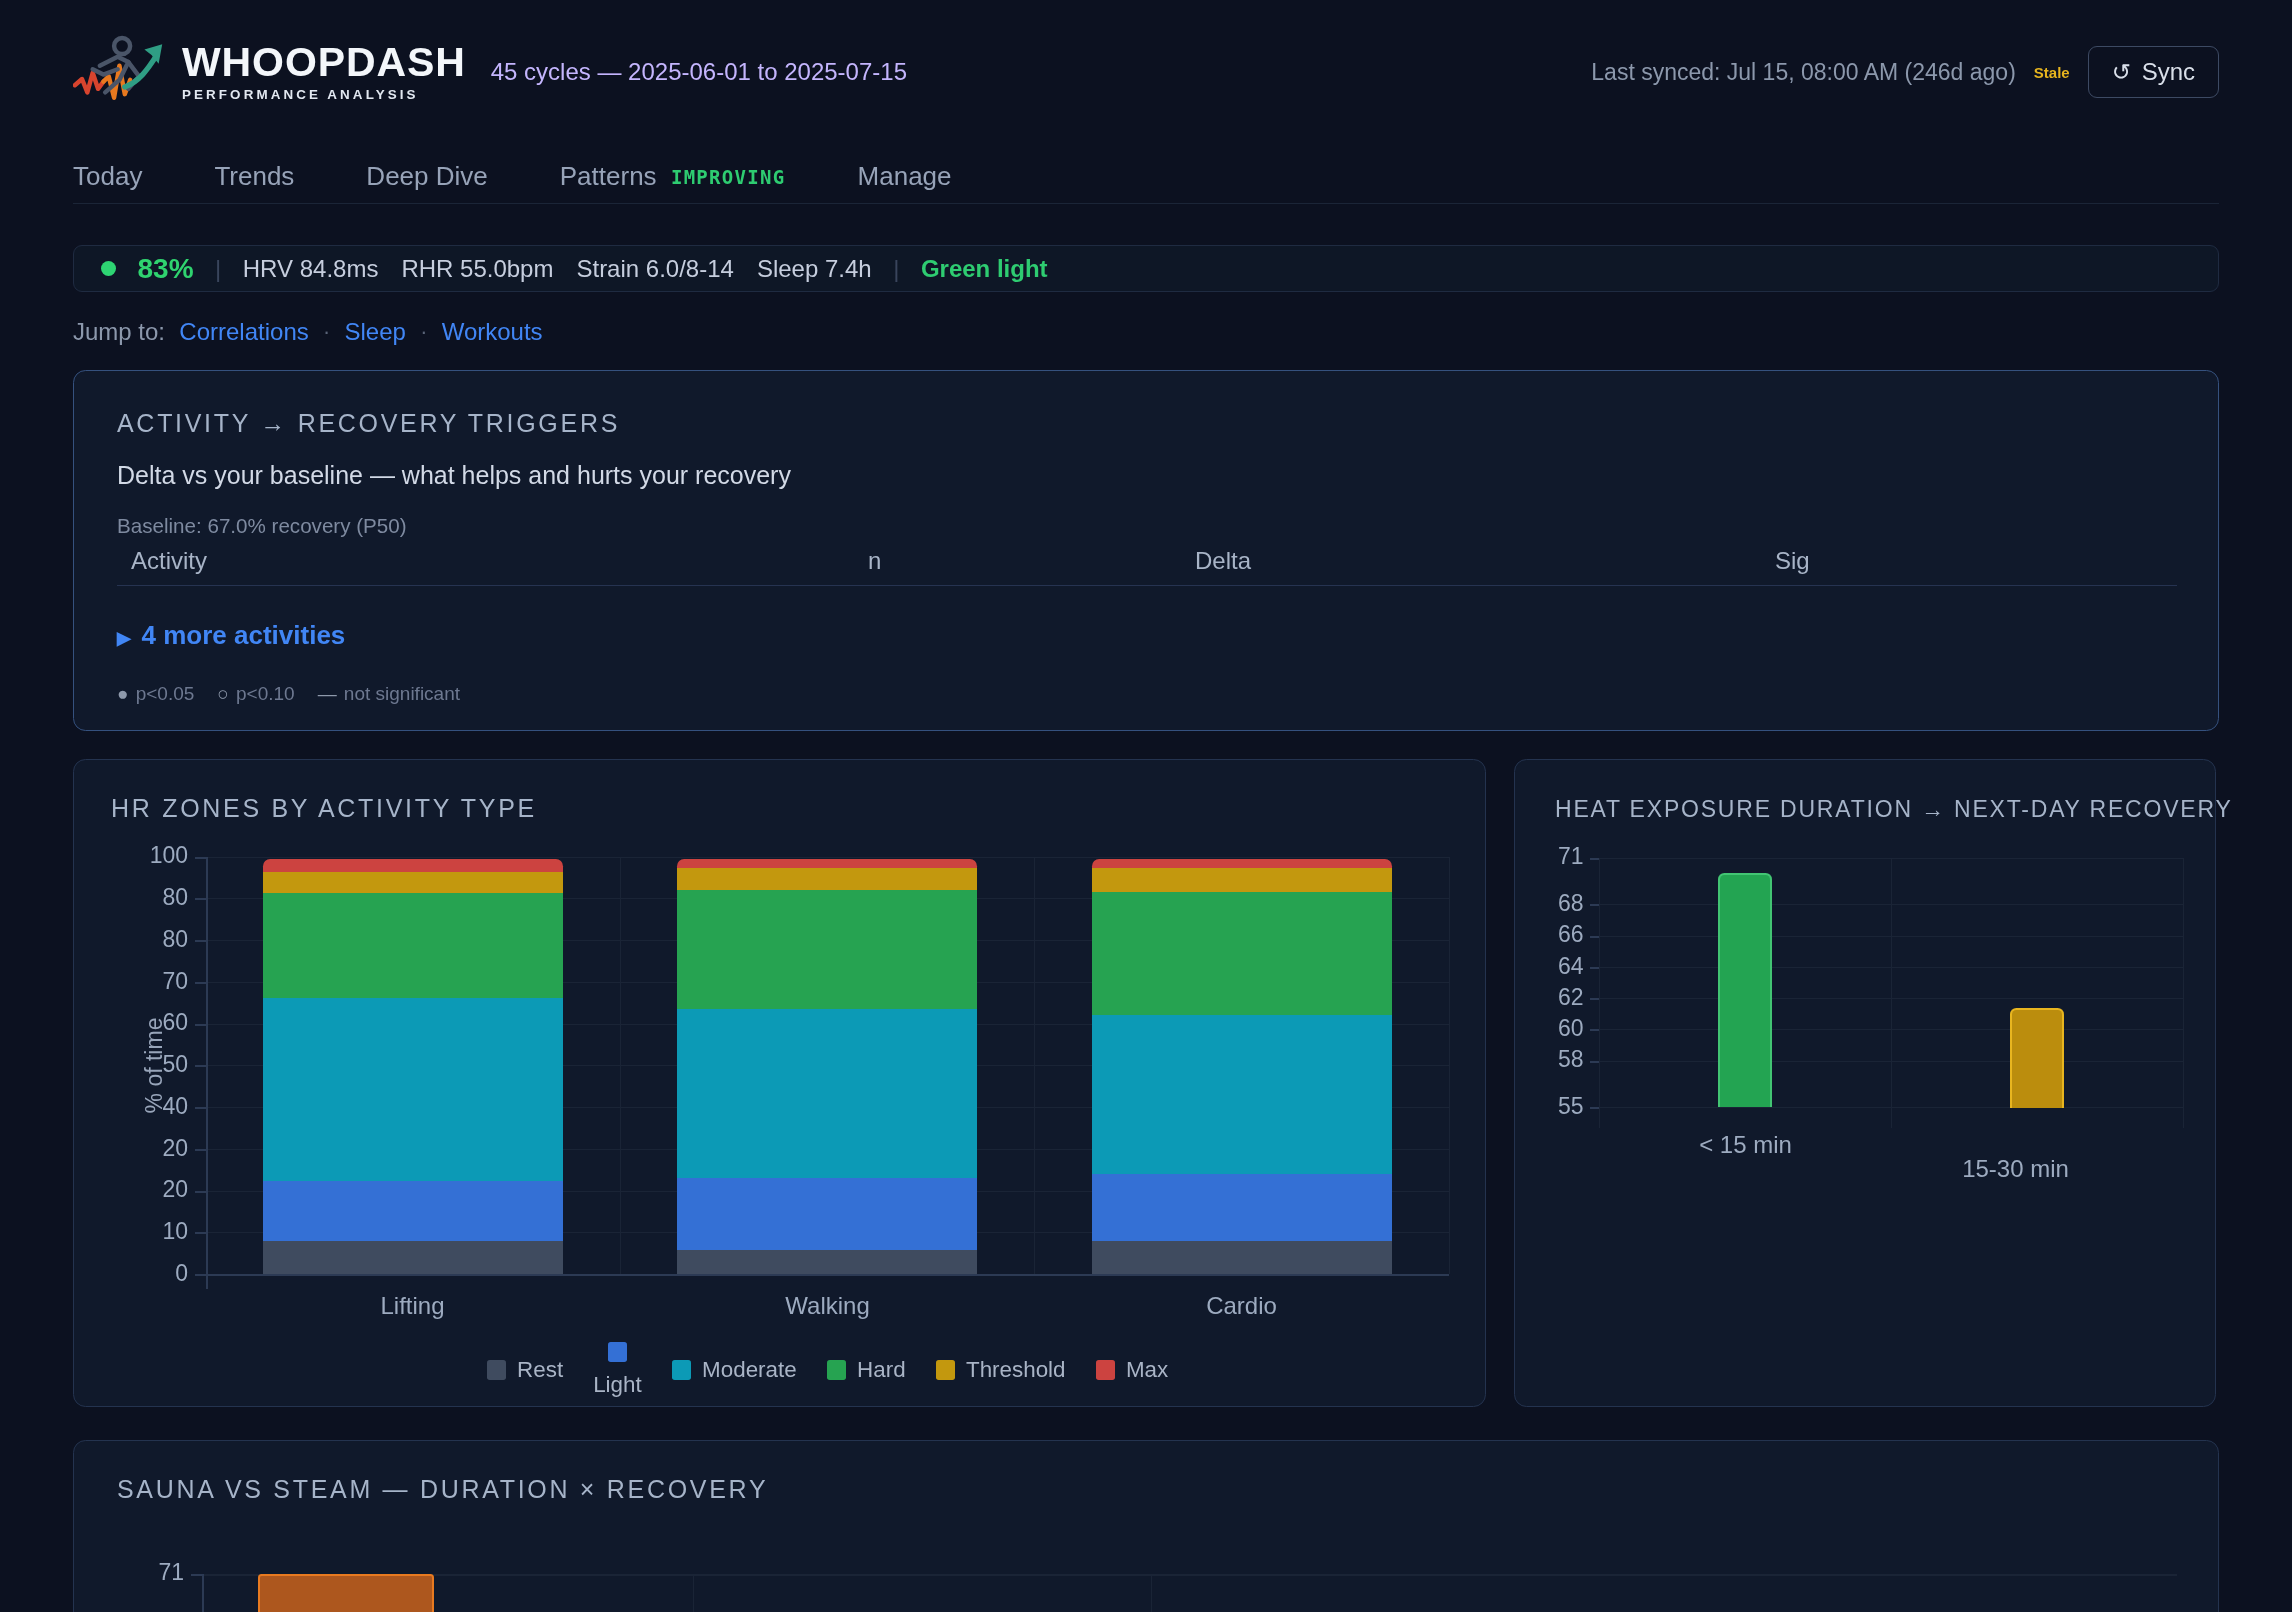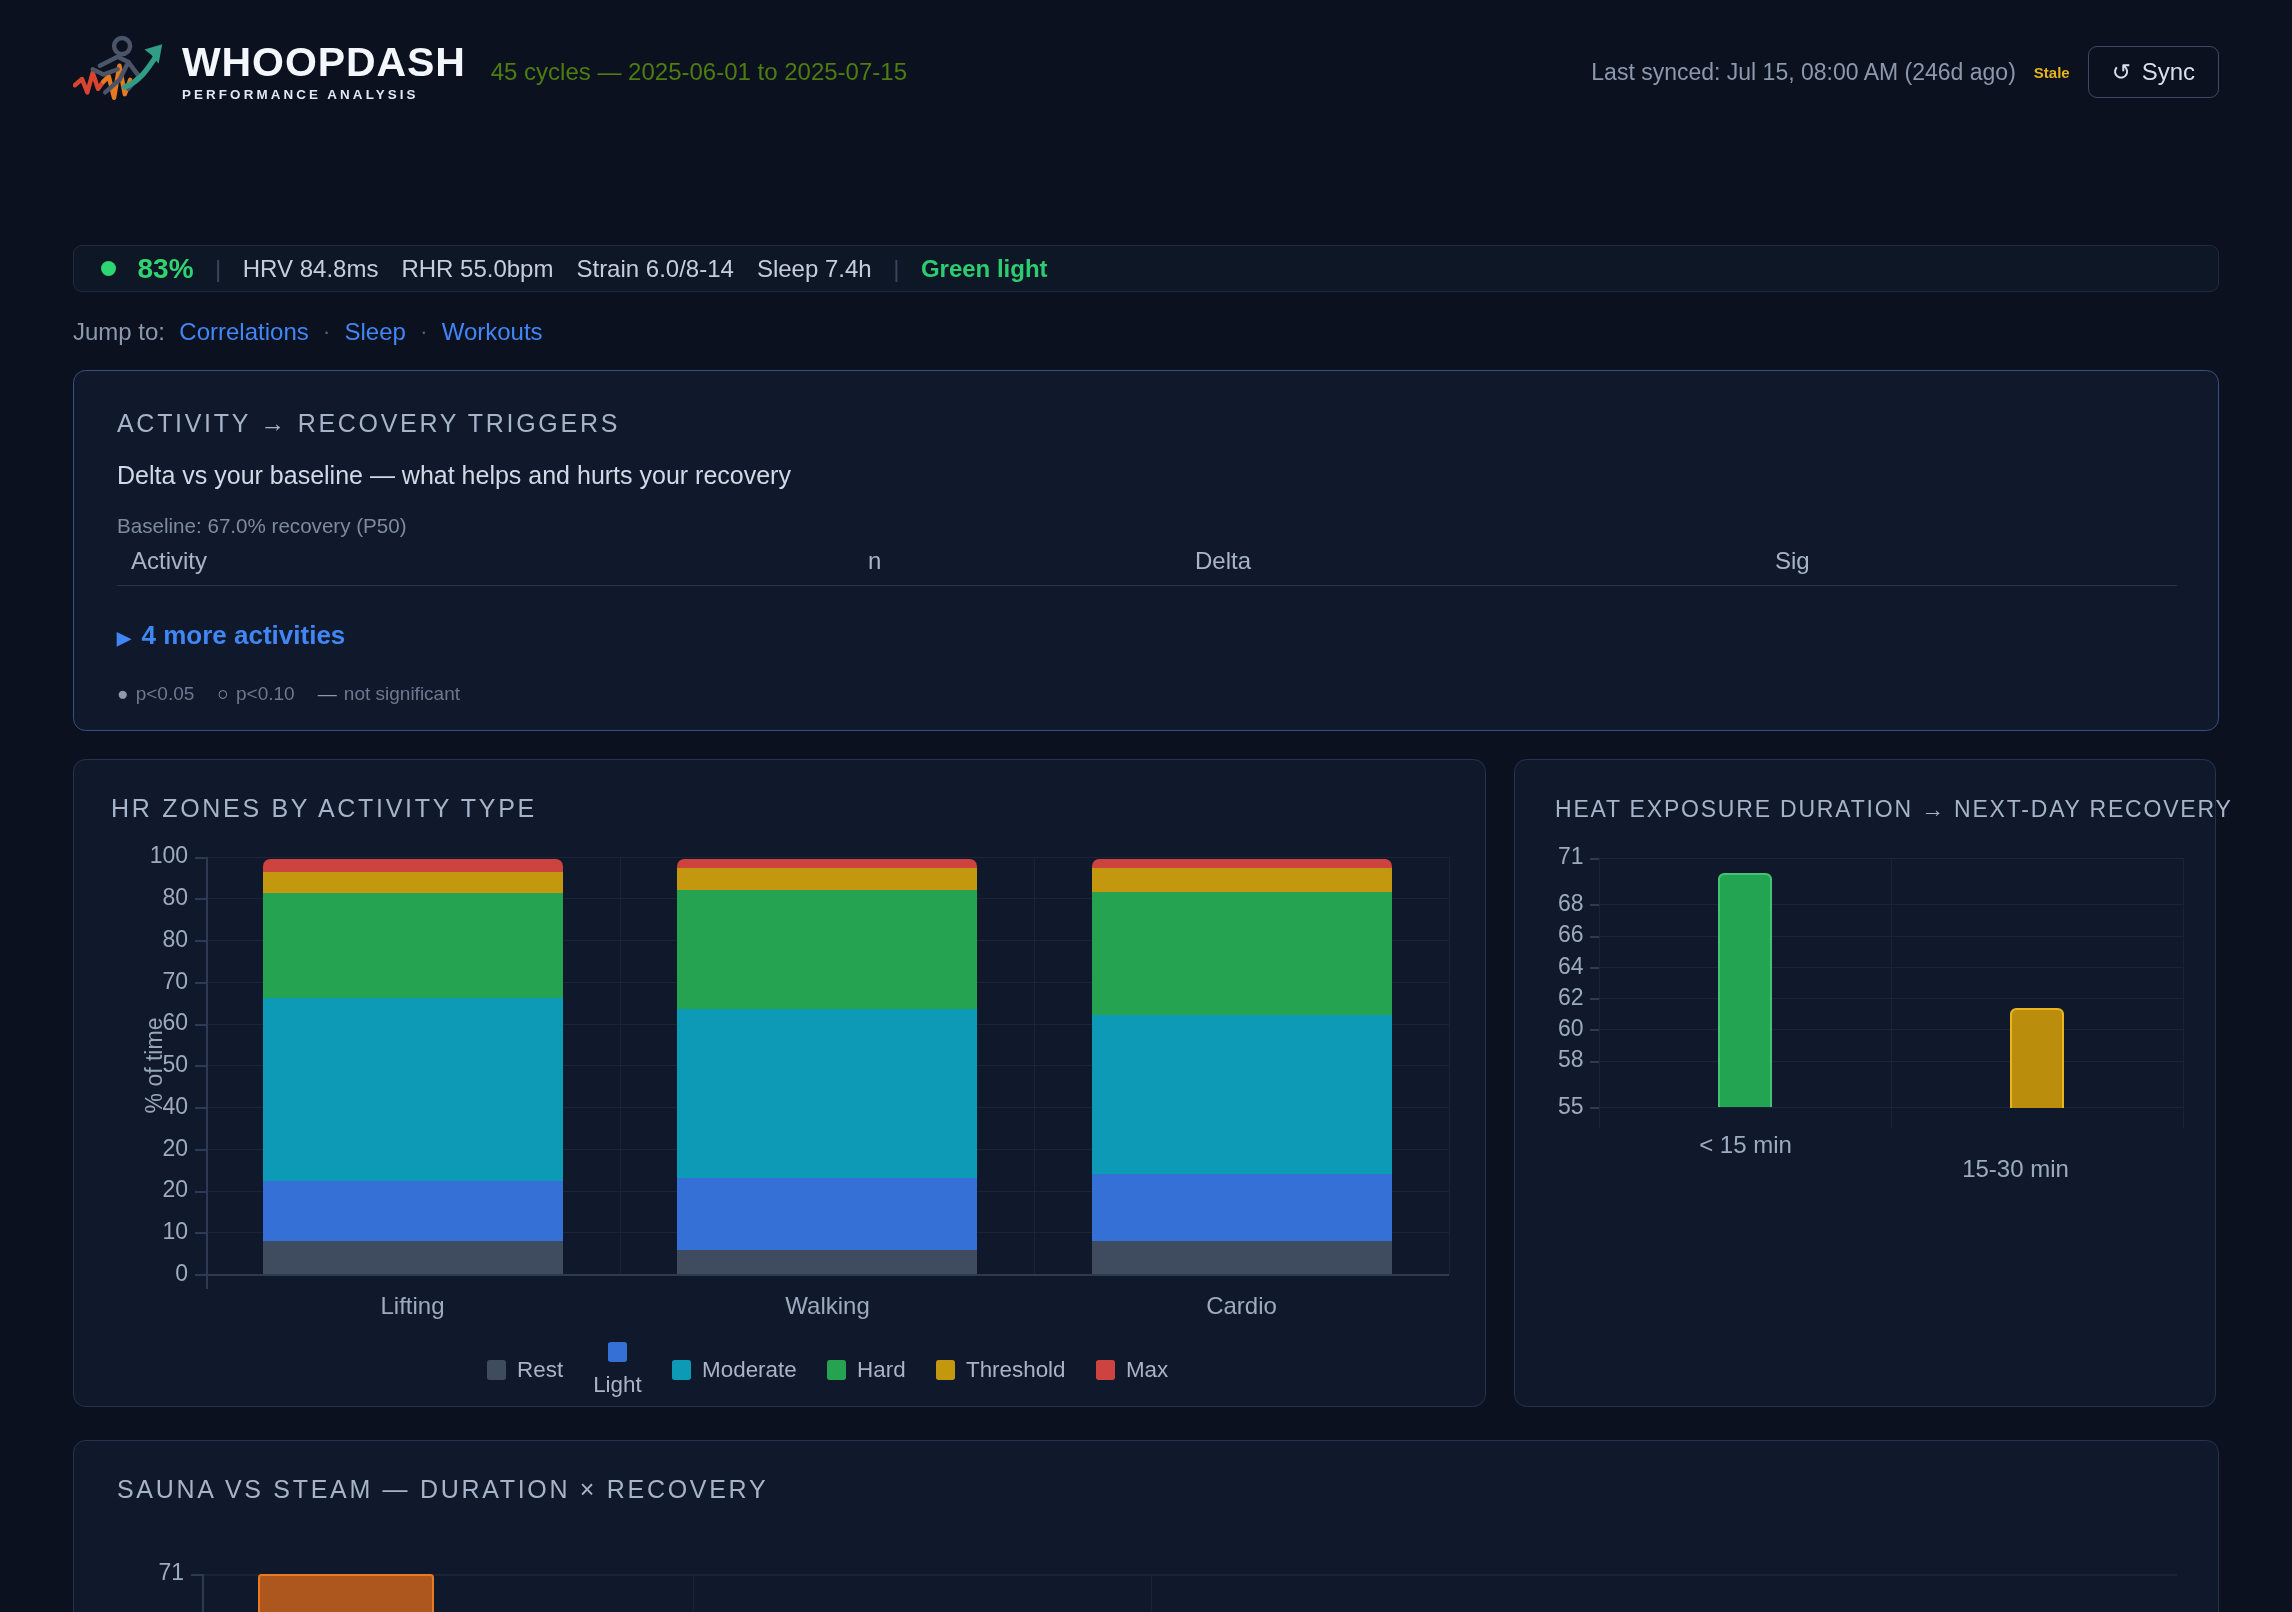--- a/index.html
+++ b/index.html
@@ -7,21 +7,21 @@
   body { font-family:"Liberation Sans", sans-serif; }
   .page { position:relative; width:2293px; height:1612px; overflow:hidden; background:#0c1120; color:#c6cede; }
   .abs { position:absolute; }
 
   
   .header { left:73px; top:27px; width:2146px; height:90px; display:flex; align-items:center; justify-content:space-between; }
   .hleft { display:flex; align-items:center; }
   .brand { margin-left:9px; }
   .brand-name { font-size:41px; font-weight:800; letter-spacing:0.9px; color:#f3f6fa; line-height:1; }
   .brand-tag { font-size:13.4px; font-weight:700; letter-spacing:3.1px; color:#e2e8f1; margin-top:3.6px; }
-  .cycles { margin-left:25px; font-size:24px; color:#4d7c0f; }
+  .cycles { margin-left:25px; font-size:24px; color:#c4b5fd; }
   .hright { display:flex; align-items:center; gap:18px; }
   .synced { font-size:23px; color:#8c98ac; }
   .stale { font-size:15px; color:#e6b41e; font-weight:600; }
   .sync-btn { display:flex; align-items:center; gap:10.7px; border:0.9px solid #3d4a63; border-radius:9px;
               padding:10.7px 23px; font-size:24px; color:#d9dfe9; background:transparent; cursor:pointer; }
   .sync-btn .ic { font-size:23px; }
 
   
   .nav { left:73px; top:150px; width:2146px; height:54px; display:flex; align-items:center; gap:72px;
          border-bottom:0.9px solid #1b2537; }
@@ -107,20 +107,38 @@
     <div class="hright">
       <span class="synced">Last synced: Jul 15, 08:00 AM (246d ago)</span>
       <span class="stale">Stale</span>
       <button class="sync-btn">
         <span class="ic">↺</span>
         <span>Sync</span>
       </button>
     </div>
   </div>
 
+  <div class="abs nav">
+    <div class="nav-item">
+        <span>Today</span>
+      </div>
+    <div class="nav-item">
+        <span>Trends</span>
+      </div>
+    <div class="nav-item">
+        <span>Deep Dive</span>
+      </div>
+    <div class="nav-item">
+      <span>Patterns</span>
+      <span class="nav-badge">IMPROVING</span>
+    </div>
+    <div class="nav-item">
+        <span>Manage</span>
+      </div>
+  </div>
 
   <div class="abs statusbar">
     <span class="dot"></span>
     <span class="pct">83%</span>
     <span class="pipe">|</span>
     <span class="metrics">
       <span class="metric">HRV 84.8ms</span>
       <span class="metric">RHR 55.0bpm</span>
       <span class="metric">Strain 6.0/8-14</span>
       <span class="metric">Sleep 7.4h</span>

